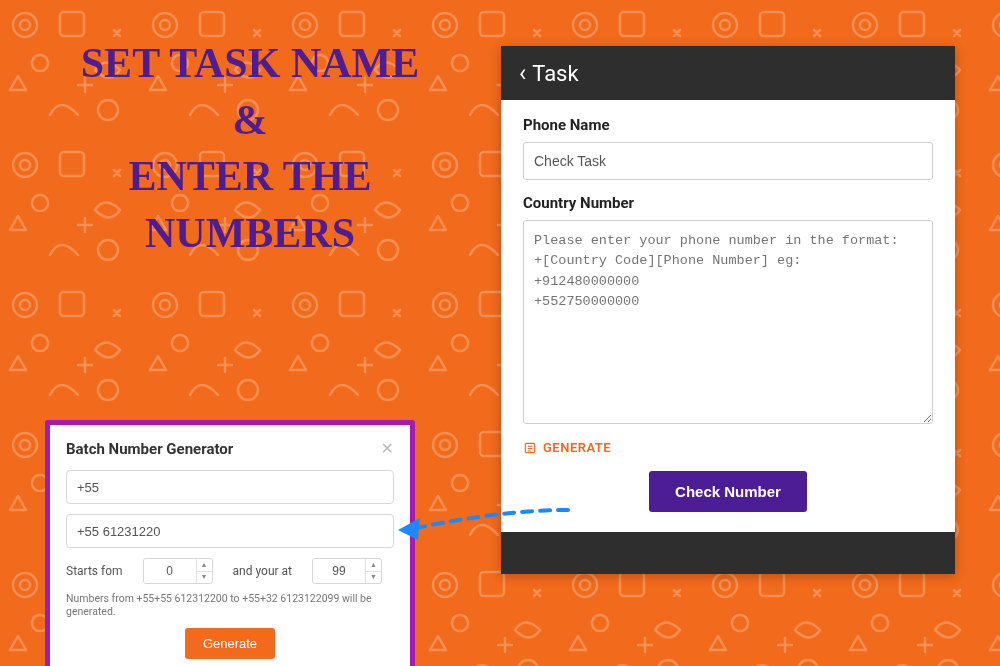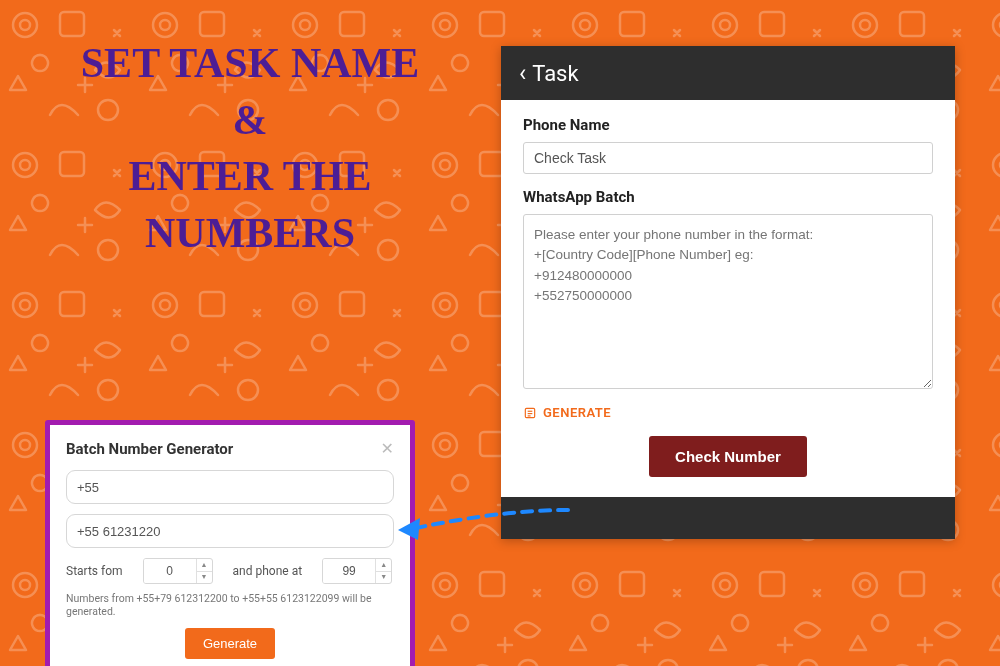--- a/index.html
+++ b/index.html
@@ -59,55 +59,55 @@
     padding: 16px 22px 20px 22px;
   }
   .field-label {
     font-weight: 700;
     font-size: 15px;
     margin-bottom: 8px;
     color: #222;
   }
   .text-input {
     width: 100%;
-    height: 32px;
+    height: 38px;
     border: 1px solid #d0d0d0;
     border-radius: 3px;
     padding: 9px 10px;
     font-size: 14px;
     color: #555;
     margin-bottom: 14px;
   }
   .textarea-input {
     width: 100%;
-    height: 175px;
+    height: 204px;
     border: 1px solid #d0d0d0;
     border-radius: 3px;
     padding: 10px;
-    font-family: Liberation Sans, sans-serif;
+    font-family: Liberation Mono, monospace;
     font-size: 13.5px;
     color: #aaa;
     resize: vertical;
     line-height: 1.5;
   }
   .generate-link {
     display: inline-flex;
     align-items: center;
     gap: 6px;
     color: #f26a1b;
     font-weight: 600;
     font-size: 13px;
     margin: 12px 0 16px 0;
     cursor: pointer;
     letter-spacing: 0.5px;
   }
   .generate-link svg { width:14px; height:14px; }
   .check-row { text-align: center; }
   .check-btn {
-    background: #7f1d1d;
+    background: #4c1d95;
     color: #fff;
     border: none;
     border-radius: 3px;
     padding: 12px 26px;
     font-size: 15px;
     font-weight: 600;
     cursor: pointer;
   }
   .app-footer {
     background: #2e2e2e;
@@ -138,21 +138,21 @@
   }
   .modal-close {
     color: #bbb;
     font-size: 16px;
     cursor: pointer;
   }
   .modal-input {
     width: 100%;
     height: 32px;
     border: 1px solid #d7d7d7;
-    border-radius: 9px;
+    border-radius: 4px;
     padding: 16px 10px;
     font-size: 13px;
     color: #555;
     margin-bottom: 10px;
   }
   .range-row {
     display: flex;
     align-items: center;
     gap: 20px;
     font-size: 12px;
@@ -246,21 +246,21 @@
 NUMBERS</div>
 
 <div class="app-card">
   <div class="app-header">
     <span class="chev">‹</span>
     <span>Task</span>
   </div>
   <div class="app-body">
     <div class="field-label">Phone Name</div>
     <input class="text-input" type="text" value="Check Task" style="">
-    <div class="field-label">WhatsApp Batch</div>
+    <div class="field-label">Country Number</div>
     <textarea class="textarea-input" placeholder="Please enter your phone number in the format:
 +[Country Code][Phone Number] eg:
 +912480000000
 +552750000000" style=""></textarea>
     <div class="generate-link">
       <svg viewBox="0 0 24 24" fill="none" stroke="#f26a1b" stroke-width="2">
         <rect x="4" y="4" width="16" height="16" rx="2"></rect>
         <line x1="8" y1="9" x2="16" y2="9"></line>
         <line x1="8" y1="13" x2="16" y2="13"></line>
         <line x1="8" y1="17" x2="13" y2="17"></line>
@@ -283,30 +283,30 @@
   <input class="modal-input" type="text" value="+55 61231220" style="">
   <div class="range-row">
     <span>Starts fom</span>
     <span class="spinner">
       <input type="text" value="0" style="">
       <span class="arrows">
         <span>▲</span>
         <span>▼</span>
       </span>
     </span>
-    <span>and phone at</span>
+    <span>and your at</span>
     <span class="spinner">
       <input type="text" value="99" style="">
       <span class="arrows">
         <span>▲</span>
         <span>▼</span>
       </span>
     </span>
   </div>
-  <div class="hint">Numbers from +55+79 612312200 to +55+55 6123122099 will be generated.</div>
+  <div class="hint">Numbers from +55+55 612312200 to +55+32 6123122099 will be generated.</div>
   <div class="gen-row">
     <button class="generate-btn">Generate</button>
   </div>
 </div>
 
 <svg class="arrow-svg" viewBox="0 0 180 50">
   <path d="M170 10 C130 10, 80 15, 18 28" stroke="#1e88ff" stroke-width="4" fill="none" stroke-dasharray="10 8" stroke-linecap="round"></path>
   <path d="M0 30 L22 18 L20 40 Z" fill="#1e88ff"></path>
 </svg>
 

